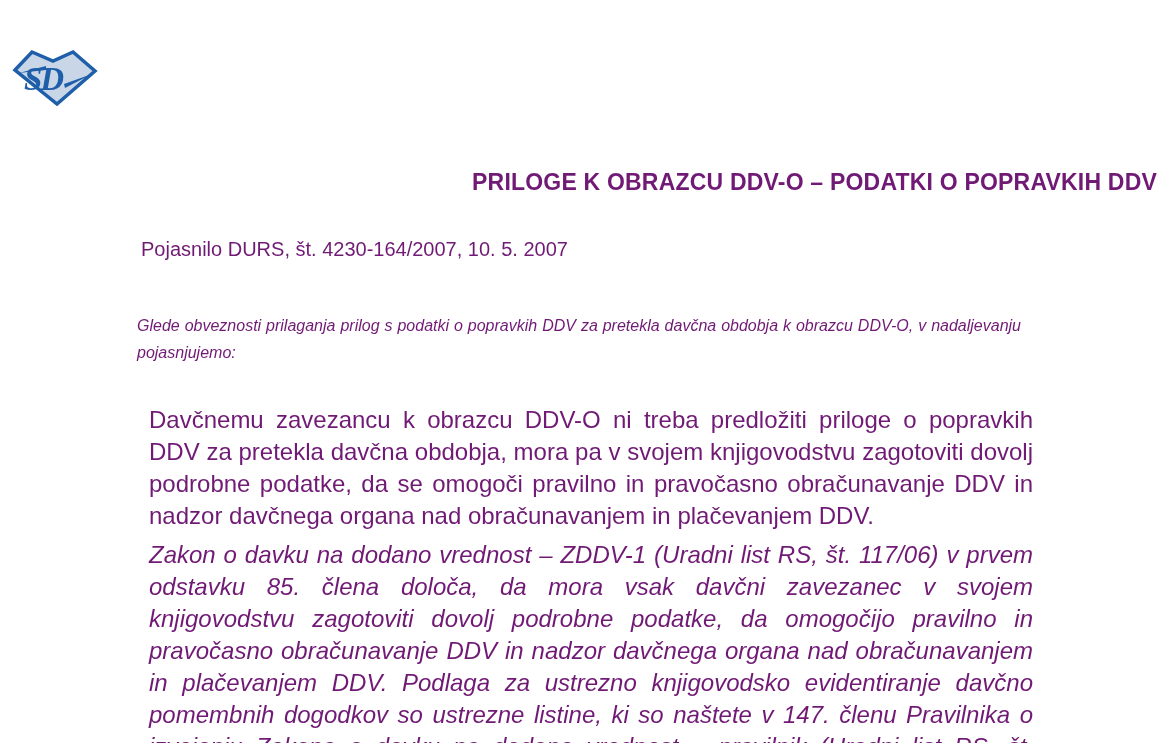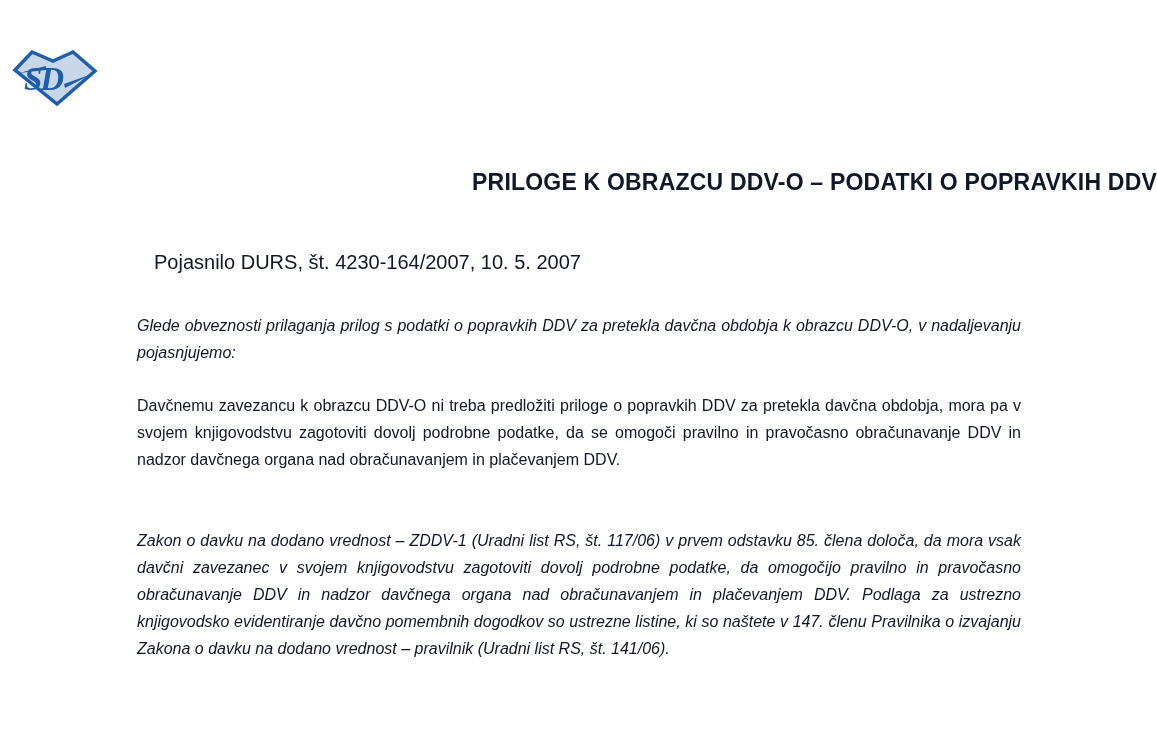--- a/index.html
+++ b/index.html
@@ -7,21 +7,21 @@
     padding: 0;
     background: #ffffff;
   }
   .page {
     position: relative;
     width: 1157px;
     height: 743px;
     background: #ffffff;
     overflow: hidden;
     font-family: "Liberation Sans", sans-serif;
-    color: #0f172a;
+    color: #701a75;
     border-radius: 7px;
   }
   .logo {
     position: absolute;
     left: 10px;
     top: 46px;
     width: 90px;
     height: 64px;
   }
   .logo svg { display: block; width: 100%; height: 100%; }
@@ -34,41 +34,41 @@
     text-align: right;
     font-size: 23px;
     font-weight: bold;
     letter-spacing: 0.2px;
     white-space: nowrap;
   }
   .doc-reference {
     position: absolute;
     top: 234px;
     left: 137px;
-    margin: 17px;
+    margin: 4px;
     font-size: 20px;
   }
   .doc-lead {
     position: absolute;
     top: 312px;
     left: 137px;
     width: 884px;
     margin: 0;
     font-size: 16px;
     font-style: italic;
     line-height: 27px;
     text-align: justify;
   }
   .doc-body {
     position: absolute;
     left: 137px;
     width: 884px;
-    margin: 0;
-    font-size: 16px;
-    line-height: 27px;
+    margin: 12px;
+    font-size: 24px;
+    line-height: 32px;
     text-align: justify;
   }
   .para-1 { top: 392px; }
   .para-2 { top: 527px; font-style: italic; }
 </style>
 </head>
 <body>
 
 <div class="page">
 

